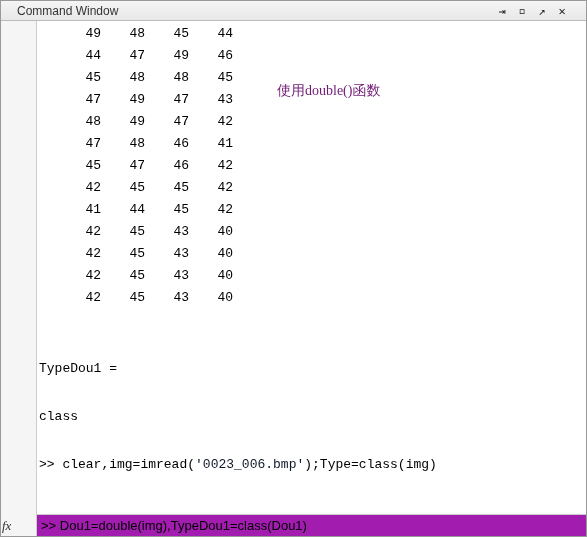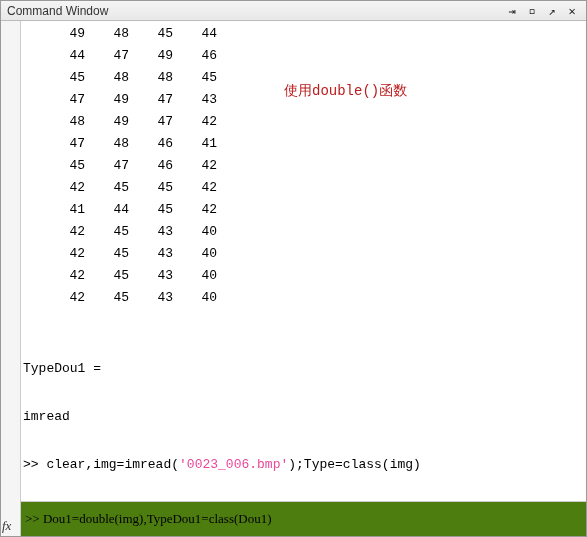--- a/index.html
+++ b/index.html
@@ -21,21 +21,21 @@
       background: #fff;
       display: flex;
       flex-direction: column;
     }
     .titlebar {
       height: 20px;
       background: linear-gradient(#f5f5f5, #e8e8e8);
       border-bottom: 1px solid #bbb;
       display: flex;
       align-items: center;
-      padding: 0 6px;
+      padding: 0 16px;
       font-size: 12px;
       color: #333;
     }
     .titlebar .title {
       flex: 1;
     }
     .titlebar .tbicon {
       width: 16px;
       height: 14px;
       margin-left: 4px;
@@ -47,21 +47,21 @@
       color: #222;
       font-family: monospace;
     }
     .body {
       flex: 1;
       display: flex;
       position: relative;
       overflow: hidden;
     }
     .gutter {
-      width: 20px;
+      width: 36px;
       border-right: 1px solid #ccc;
       background: #f5f5f5;
       position: relative;
     }
     .fx {
       position: absolute;
       bottom: 2px;
       left: 1px;
       font-style: italic;
       font-family: Georgia, serif;
@@ -89,41 +89,40 @@
     .row span {
       display: inline-block;
       width: 44px;
       text-align: right;
     }
     .line {
       white-space: pre;
       line-height: 24px;
       margin-left: -2px;
     }
-    .cmd-str { color: #ec4899; }
+    .cmd-str { color: #0f172a; }
     .annotation {
       position: absolute;
       left: 240px;
       top: 60px;
-      color: #b91c1c;
+      color: #701a75;
       font-size: 14px;
       line-height: 20px;
-      font-family: Liberation Mono, monospace;
-      margin-left: 23px;
+      font-family: Liberation Serif, serif;
     }
     .inputline {
       position: absolute;
       bottom: 0;
       left: 0;
       right: 0;
       border-top: 1px solid #ccc;
-      padding: 9px 4px;
-      font-family: Liberation Serif, serif;
+      padding: 3px 4px;
+      font-family: Liberation Sans, sans-serif;
       font-size: 13px;
-      background: #4d7c0f;
+      background: #a21caf;
     }
   </style>
 </head>
 <body>
 
 <div class="wrap">
   <div class="titlebar">
     <span class="title">Command Window</span>
     <span class="tbicon">⇥</span>
     <span class="tbicon">▫</span>
@@ -134,21 +133,21 @@
     <div class="gutter">
       <span class="fx">fx</span>
     </div>
     <div class="content">
       <div class="scroll">
         <div class="matrix" id="matrix"><div class="row"><span>49</span><span>48</span><span>45</span><span>44</span></div><div class="row"><span>44</span><span>47</span><span>49</span><span>46</span></div><div class="row"><span>45</span><span>48</span><span>48</span><span>45</span></div><div class="row"><span>47</span><span>49</span><span>47</span><span>43</span></div><div class="row"><span>48</span><span>49</span><span>47</span><span>42</span></div><div class="row"><span>47</span><span>48</span><span>46</span><span>41</span></div><div class="row"><span>45</span><span>47</span><span>46</span><span>42</span></div><div class="row"><span>42</span><span>45</span><span>45</span><span>42</span></div><div class="row"><span>41</span><span>44</span><span>45</span><span>42</span></div><div class="row"><span>42</span><span>45</span><span>43</span><span>40</span></div><div class="row"><span>42</span><span>45</span><span>43</span><span>40</span></div><div class="row"><span>42</span><span>45</span><span>43</span><span>40</span></div><div class="row"><span>42</span><span>45</span><span>43</span><span>40</span></div></div>
         <div class="line">&nbsp;</div>
         <div class="line">&nbsp;</div>
         <div class="line">TypeDou1 =</div>
         <div class="line">&nbsp;</div>
-        <div class="line">imread</div>
+        <div class="line">class</div>
         <div class="line">&nbsp;</div>
         <div class="line"><span>&gt;&gt; </span><span>clear,img=imread(</span><span class="cmd-str">'0023_006.bmp'</span><span>);Type=class(img)</span></div>
         <div class="line">&nbsp;</div>
         <div class="line">&nbsp;</div>
 
       </div>
       <div class="annotation">
         <div>使用double()函数</div>
       </div>
       <div class="inputline"><span>&gt;&gt; </span><span>Dou1=double(img),TypeDou1=class(Dou1)</span></div>

